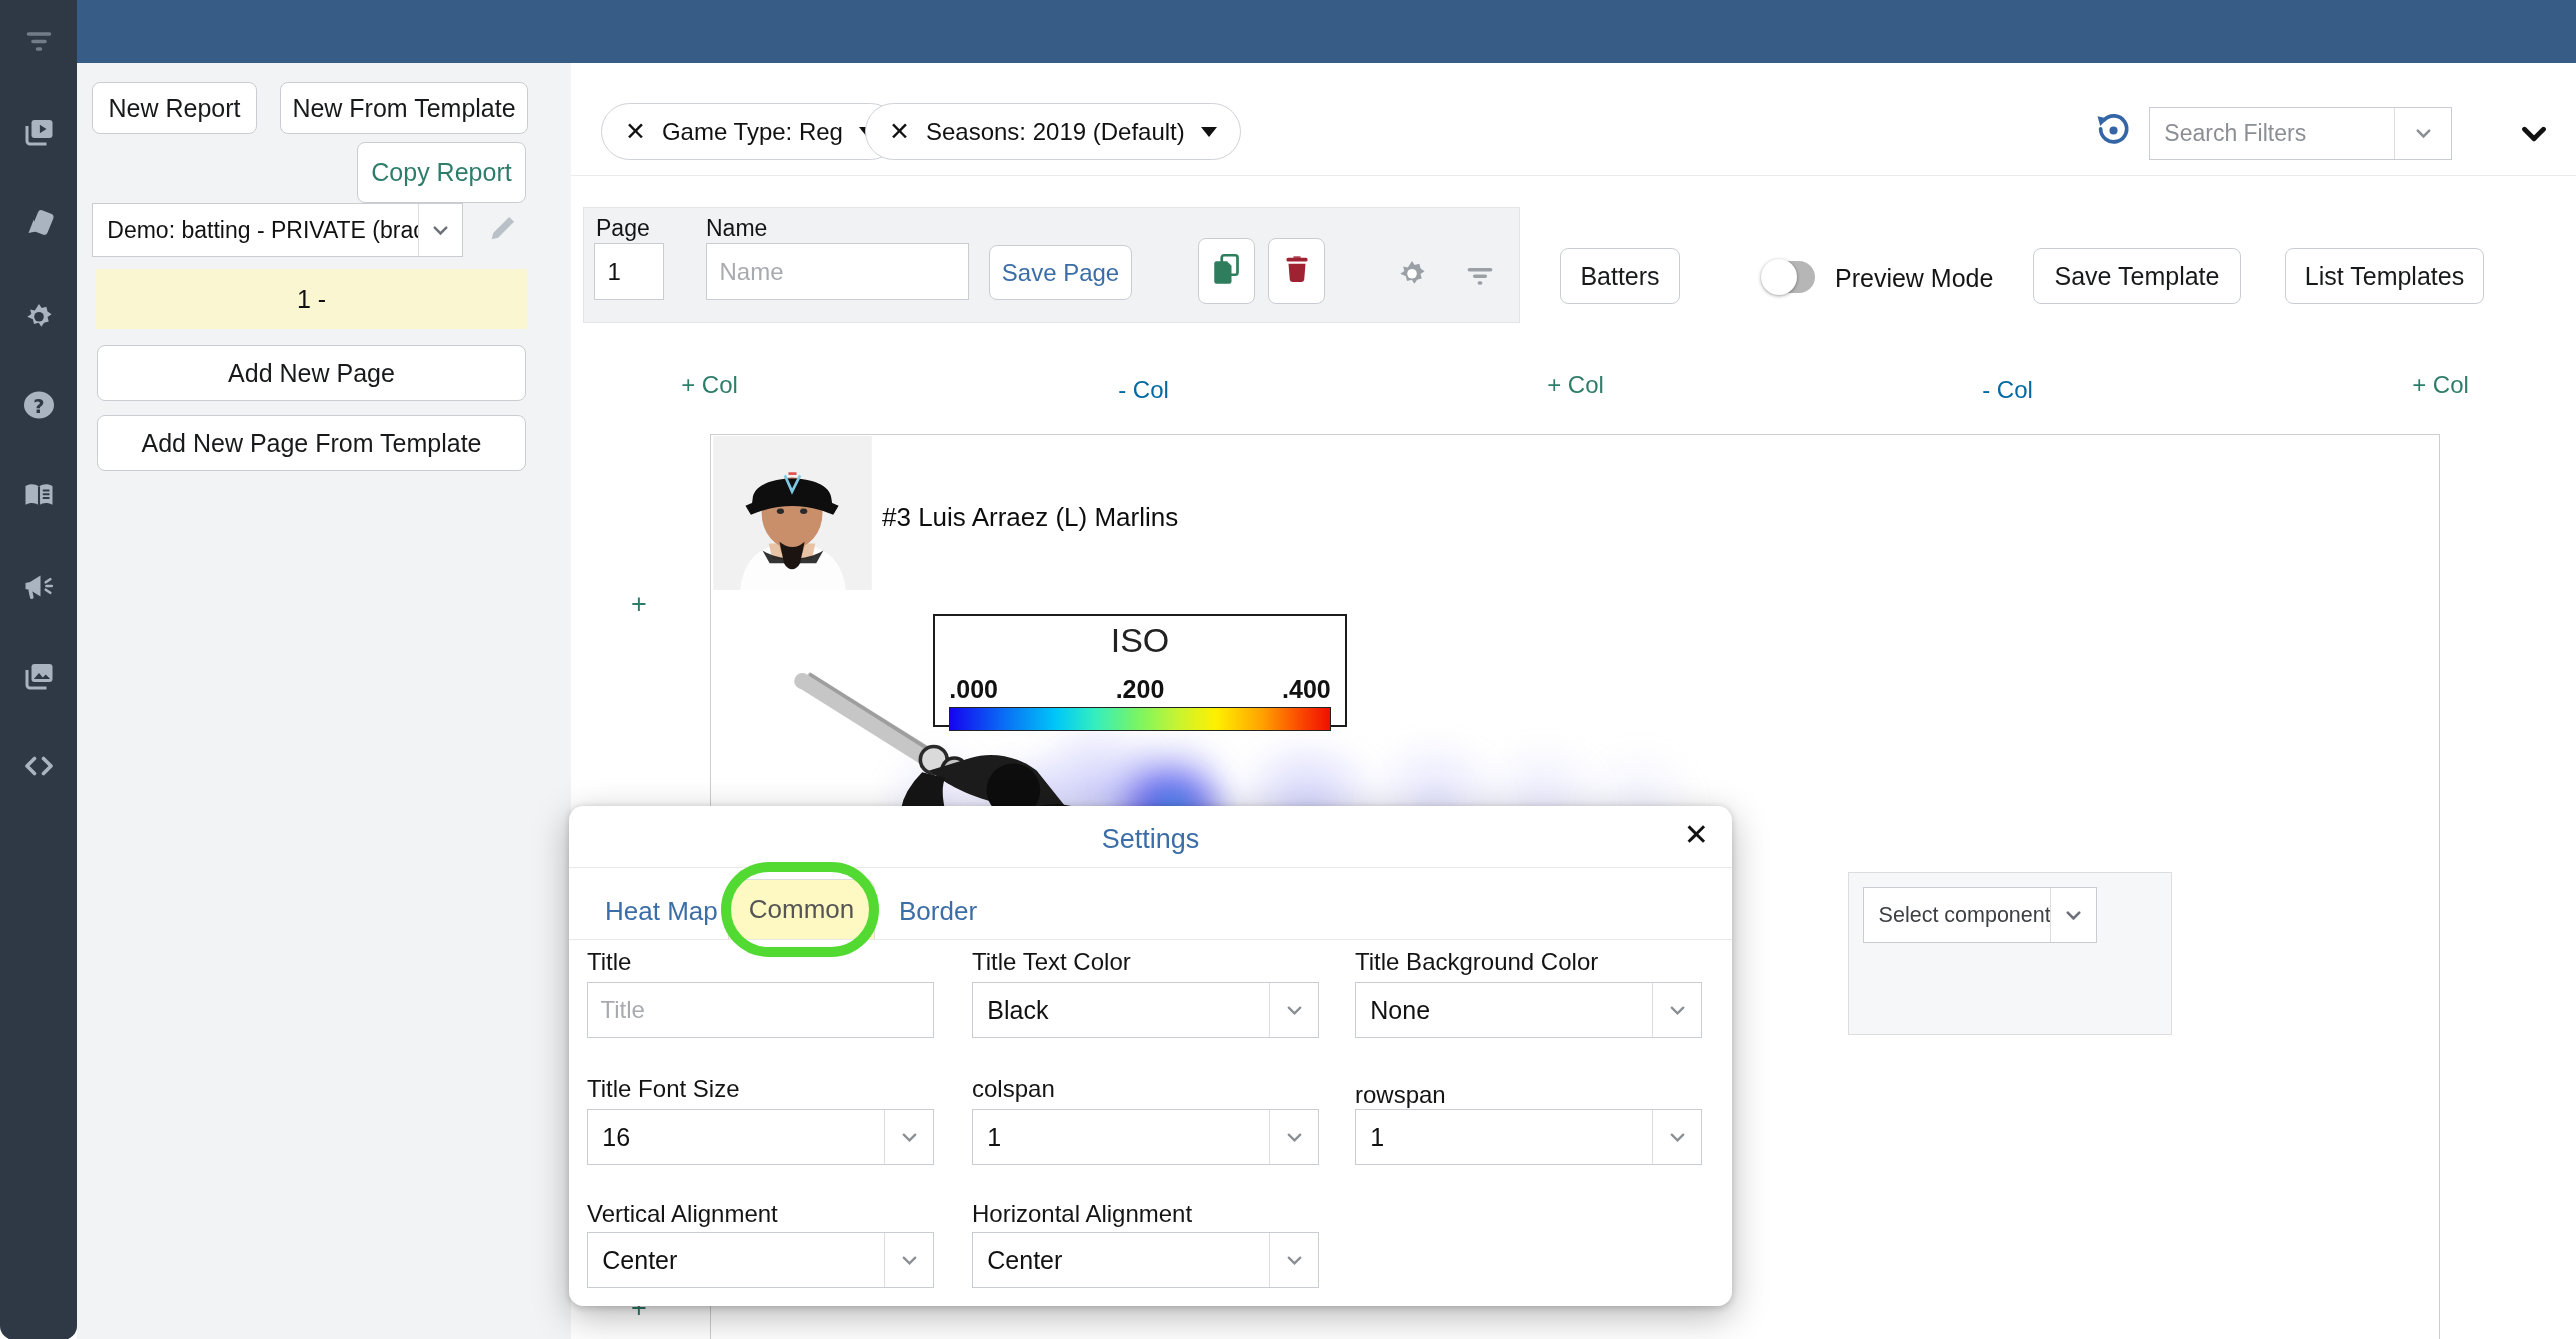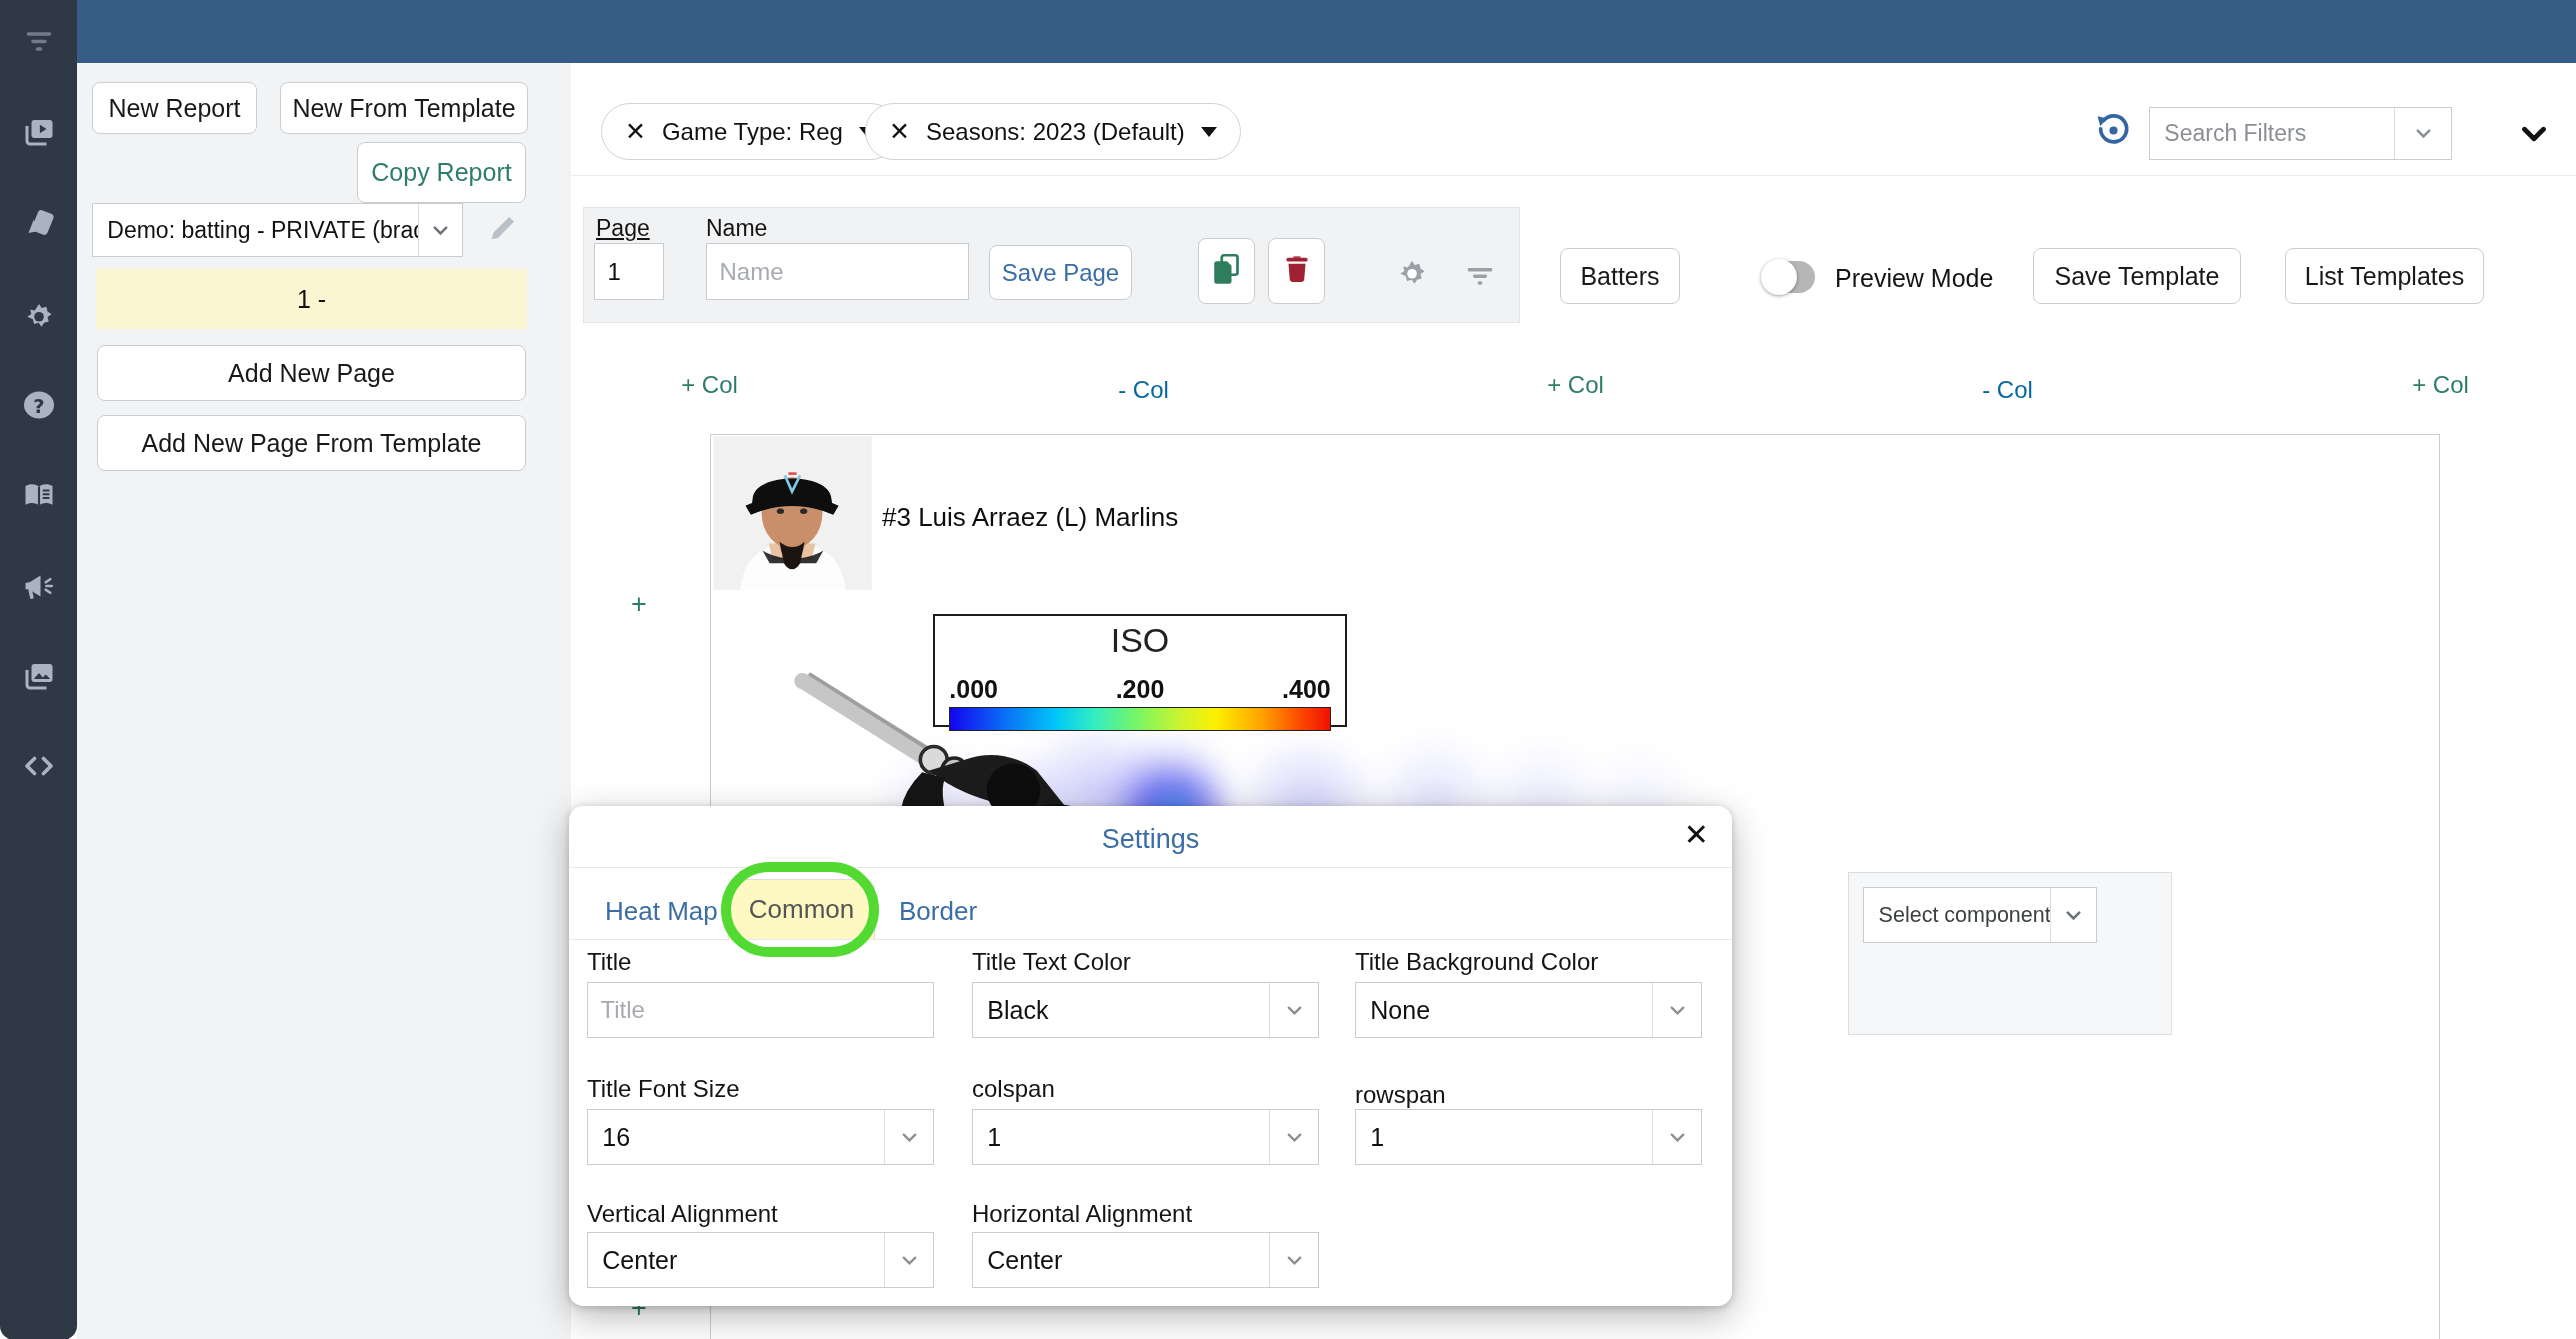--- a/index.html
+++ b/index.html
@@ -168,21 +168,21 @@
 
   <div class="abs" style="left:571px;top:175px;width:2005px;height:0.9px;background:#ececec;"></div>
 
   <div class="abs chip" style="left:601px;top:103px;height:57px;">
     <span class="x">✕</span>
     <span class="cl">Game Type: Reg</span>
     <span class="tri"></span>
   </div>
   <div class="abs chip" style="left:865px;top:103px;height:57px;">
     <span class="x">✕</span>
-    <span class="cl">Seasons: 2023 (Default)</span>
+    <span class="cl">Seasons: 2019 (Default)</span>
     <span class="tri"></span>
   </div>
 
   <div class="abs" style="left:2094px;top:111px;width:39px;height:39px;cursor:pointer;">
     <svg viewBox="0 0 24 24" width="39" height="39">
         <path d="M6.2 5.6A8 8 0 1 1 4.1 11" fill="none" stroke="#3465a4" stroke-width="2.3" stroke-linecap="round"></path>
         <polygon points="2.2,3.2 8.4,4.6 3.8,9.2" fill="#3465a4"></polygon>
         <circle cx="12" cy="12" r="2.5" fill="#3465a4"></circle>
       </svg>
   </div>
@@ -194,21 +194,21 @@
         </svg>
     </div>
   </div>
   <div class="abs" style="left:2515px;top:115px;width:38px;height:38px;cursor:pointer;">
     <svg viewBox="0 0 24 24" width="38" height="38" fill="none" stroke="#111" stroke-width="3" stroke-linecap="round" stroke-linejoin="round">
         <path d="M6 9l6 6 6-6"></path>
       </svg>
   </div>
 
   <div class="abs panel" style="left:583px;top:207px;width:937px;height:116px;"></div>
-  <div class="abs lbl" style="left:596px;top:215px;font-size:23px;text-decoration:underline;">Page</div>
+  <div class="abs lbl" style="left:596px;top:215px;font-size:23px;">Page</div>
   <input class="abs inp" style="left: 594px; top: 243px; width: 70px; height: 57px;" value="1">
   <div class="abs lbl" style="left:706px;top:215px;font-size:23px;">Name</div>
   <input class="abs inp" style="left: 706px; top: 243px; width: 263px; height: 57px;" placeholder="Name">
   <button class="abs btn blue" style="left:989px;top:245px;width:143px;height:55px;font-size:24px;">Save Page</button>
 
   <button class="abs btn" style="left:1198px;top:238px;width:57px;height:66px;">
     <span><svg viewBox="0 0 24 24" width="36" height="36">
           <rect x="8.5" y="3.5" width="10.5" height="13" rx="1.5" fill="none" stroke="#2e7d5c" stroke-width="1.8"></rect>
           <path d="M5 7.5h7l3 3V21a1.5 1.5 0 0 1-1.5 1.5H5A1.5 1.5 0 0 1 3.5 21V9A1.5 1.5 0 0 1 5 7.5z" fill="#2e7d5c"></path>
         </svg></span>

